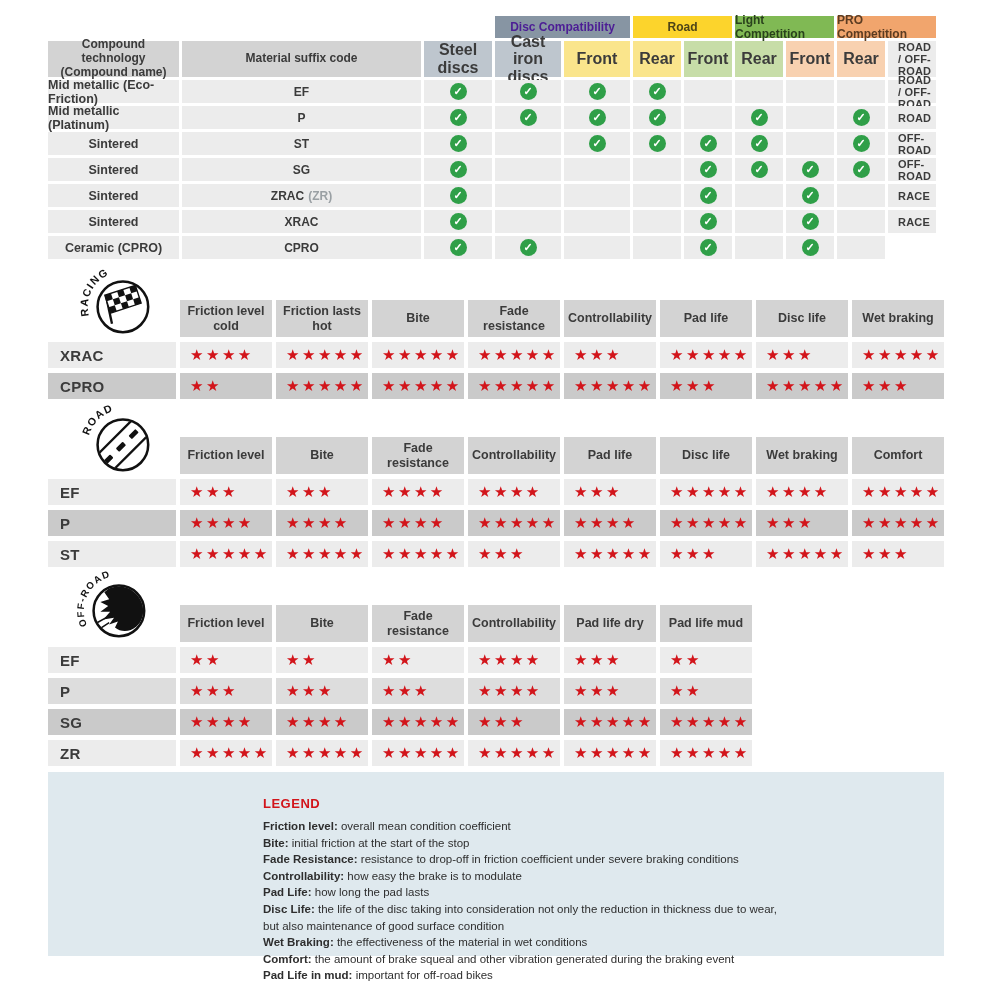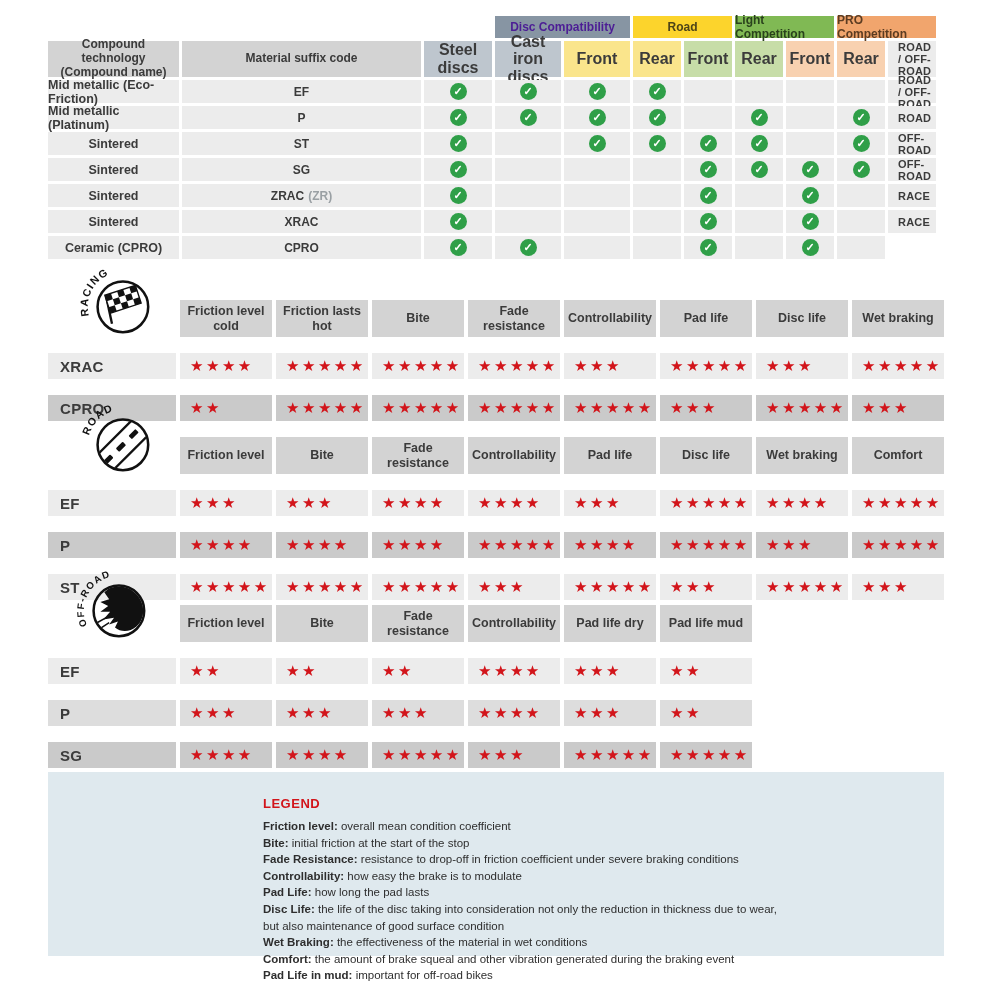--- a/index.html
+++ b/index.html
@@ -27,21 +27,21 @@
   .s3{background:var(--pro-sub)}
   .compat .cell{background:var(--cell-light);display:flex;align-items:center;justify-content:center;font-size:12px}
   .compat .use{justify-content:flex-start;padding-left:10px;font-weight:600;font-size:11px;letter-spacing:.2px}
   .compat .comp{font-weight:600;font-size:12.5px}
   .compat .code{font-weight:700}
   .compat .note{color:#9aa0a4;font-weight:700;margin-left:4px}
   .check{width:17px;height:17px;border-radius:50%;background:var(--check-green);color:#fff;
     display:flex;align-items:center;justify-content:center;font-size:11px;font-weight:700;line-height:1}
 
   
-  .star-table{position:absolute;left:48px;display:grid;gap:16px 4px}
+  .star-table{position:absolute;left:48px;display:grid;gap:5px 4px}
   .sec0{top:300px}.sec1{top:437px}.sec2{top:605px}
   .star-table .spacer{background:transparent}
   .star-table .shead{background:var(--header-gray);display:flex;align-items:center;justify-content:center;
     text-align:center;font-size:12.5px;font-weight:700;line-height:1.15;padding:0 4px}
   .star-table .rlabel{display:flex;align-items:center;padding-left:12px;font-size:15px;font-weight:700;letter-spacing:.3px}
   .star-table .stars{display:flex;align-items:center;padding-left:10px;color:var(--star-red);
     font-size:15px;letter-spacing:2.5px;white-space:nowrap}
   .light{background:var(--cell-light)}
   .mid{background:var(--cell-mid)}
   .dark{background:var(--cell-dark)}

